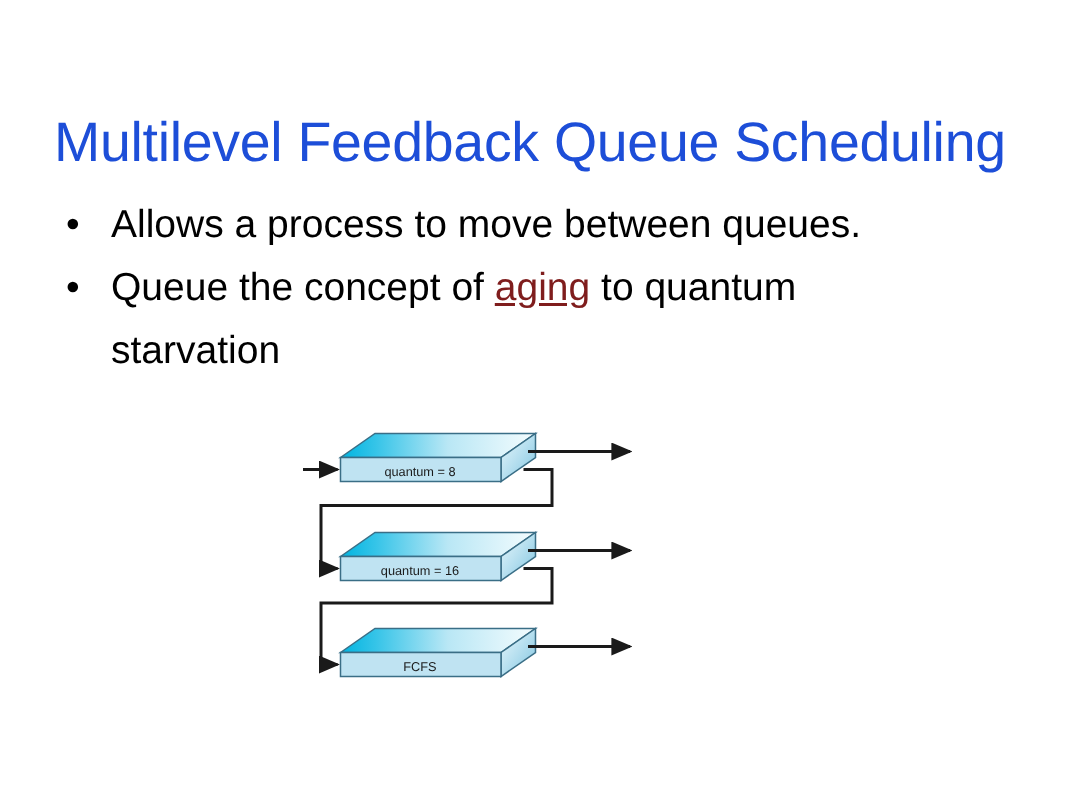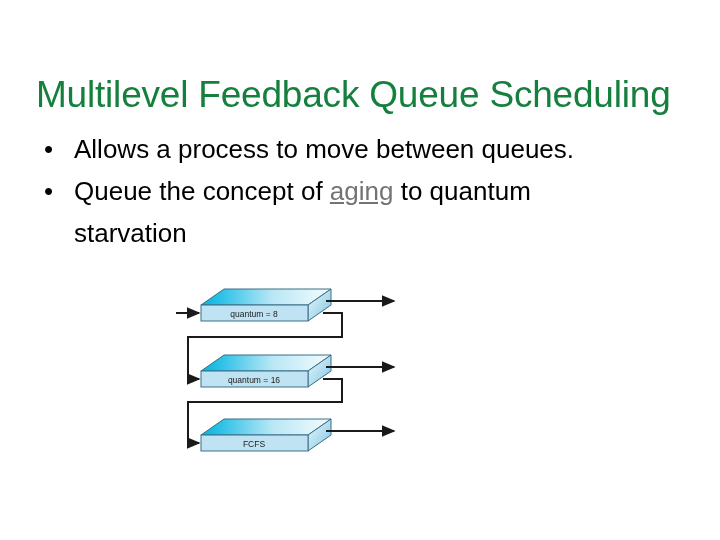--- a/index.html
+++ b/index.html
@@ -24,21 +24,21 @@
   
   .slide-title {
     position: absolute;
     left: 36px;
     top: 48px;
     width: 648px;
     font-size: 37px;
     line-height: 44px;
     font-weight: 400;
     letter-spacing: -0.2px;
-    color: #15803d;
+    color: #1d4ed8;
     white-space: nowrap;
   }
 
   
   .body-list {
     position: absolute;
     left: 34px;
     top: 128px;
     width: 600px;
     margin: 0;
@@ -54,29 +54,29 @@
   }
   .bullet-item .dot {
     position: absolute;
     left: 10px;
     top: 0;
     font-size: 26px;
     line-height: 42px;
   }
   .bullet-text { display: inline; text-align: center; }
   .link-aging {
-    color: #737373;
+    color: #7f1d1d;
     text-decoration: underline;
     cursor: pointer;
   }
 
   
   .diagram {
     position: absolute;
-    left: 176px;
+    left: 202px;
     top: 275px;
     width: 300px;
     height: 195px;
   }
   .diagram svg { display: block; }
 </style>
 </head>
 <body>
 
 <div class="slide">

